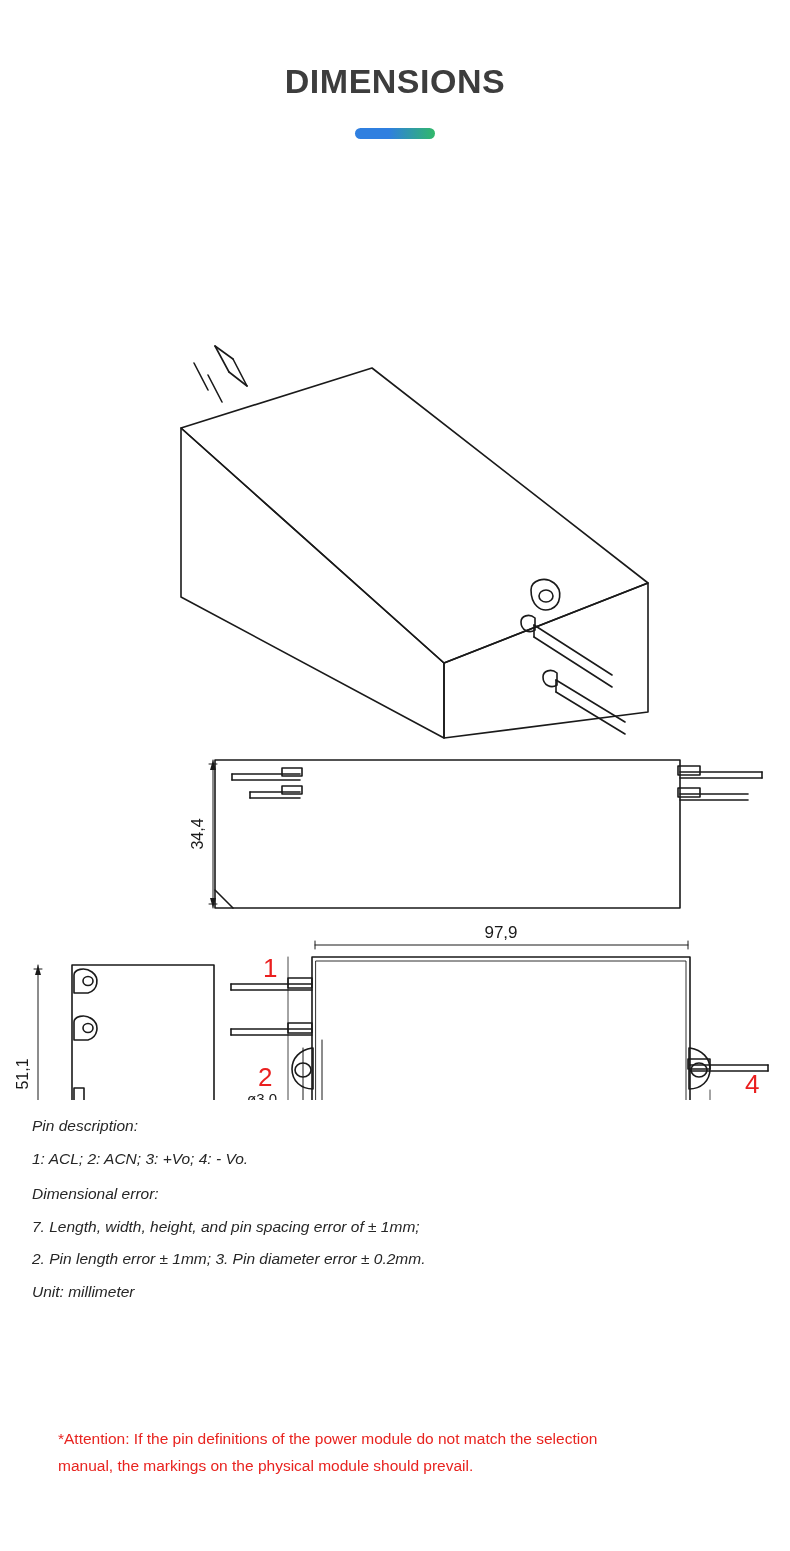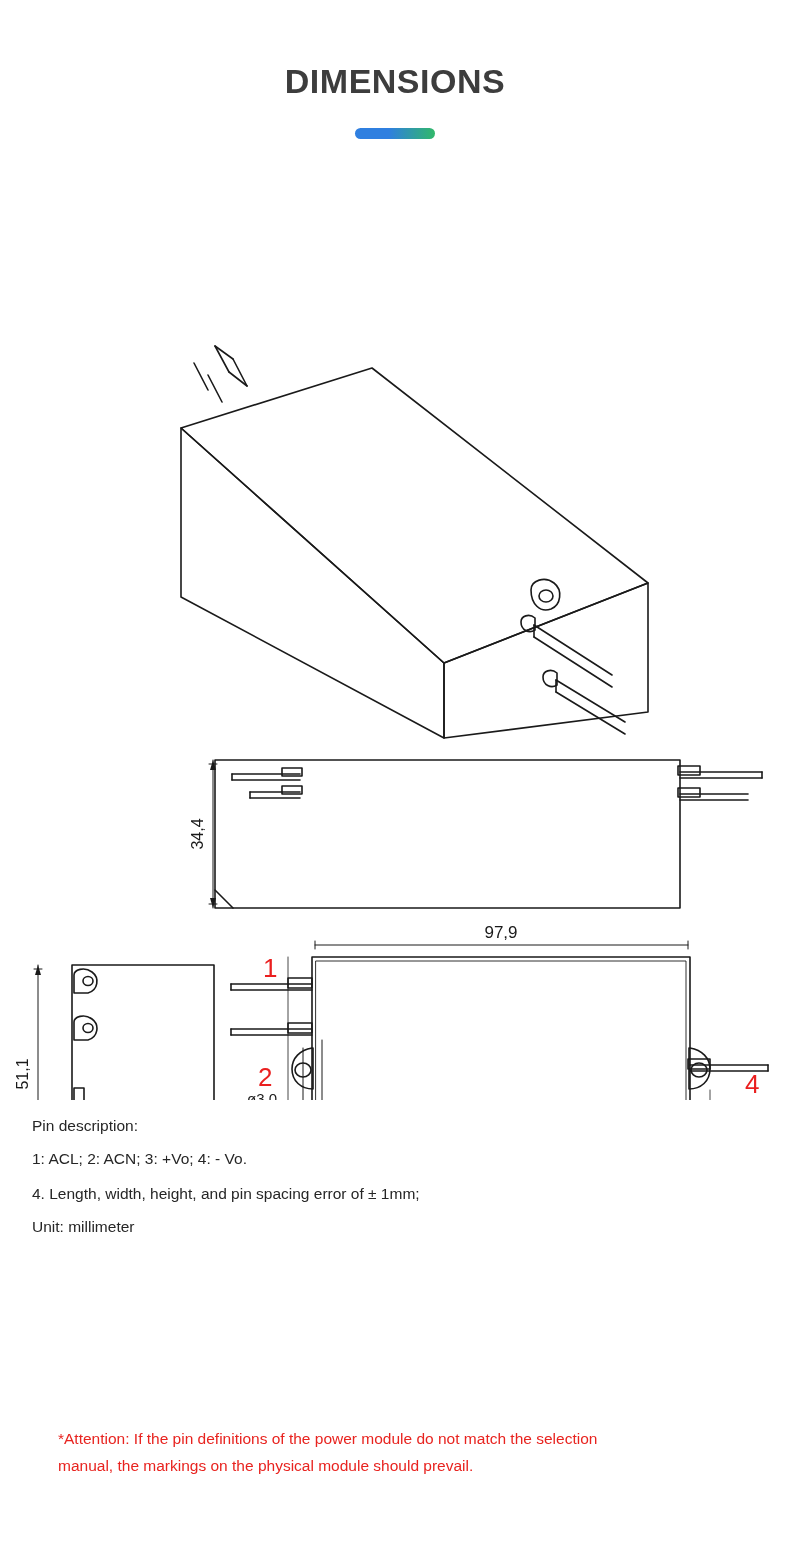--- a/index.html
+++ b/index.html
@@ -55,20 +55,21 @@
     position: absolute;
     left: 32px;
     top: 1118px;
     width: 740px;
     font-size: 15.5px;
     line-height: 1.0;
     color: #262626;
   }
   .notes p {
     margin: 0 0 17px 0;
+    font-style: italic;
   }
   .notes p.gap {
     margin-bottom: 20px;
   }
   .attention {
     position: absolute;
     left: 32px;
     top: 1425px;
     width: 742px;
     font-size: 15.5px;
@@ -233,20 +234,22 @@
   <text x="263" y="817" font-family="Liberation Sans, sans-serif" font-size="26" fill="#ea1f1f">1</text>
   <text x="258" y="926" font-family="Liberation Sans, sans-serif" font-size="26" fill="#ea1f1f">2</text>
   <text x="745" y="1046" font-family="Liberation Sans, sans-serif" font-size="26" fill="#ea1f1f">3</text>
   <text x="745" y="933" font-family="Liberation Sans, sans-serif" font-size="26" fill="#ea1f1f">4</text>
 </svg>
 </div>
 
 <div class="notes">
   <p>Pin description:</p>
   <p class="gap">1:  ACL; 2: ACN; 3: +Vo; 4: - Vo.</p>
-  <p>4. Length, width, height, and pin spacing error of ± 1mm;</p>
+  <p>Dimensional error:</p>
+  <p>7. Length, width, height, and pin spacing error of ± 1mm;</p>
+  <p>2. Pin length error ± 1mm; 3. Pin diameter error ± 0.2mm.</p>
   <p>Unit: millimeter</p>
 </div>
 
 <div class="attention">
   <span>*Attention: If the pin definitions of the power module do not match the selection</span>
   <span>manual, the markings on the physical module should prevail.</span>
 </div>
 
 </body></html>

